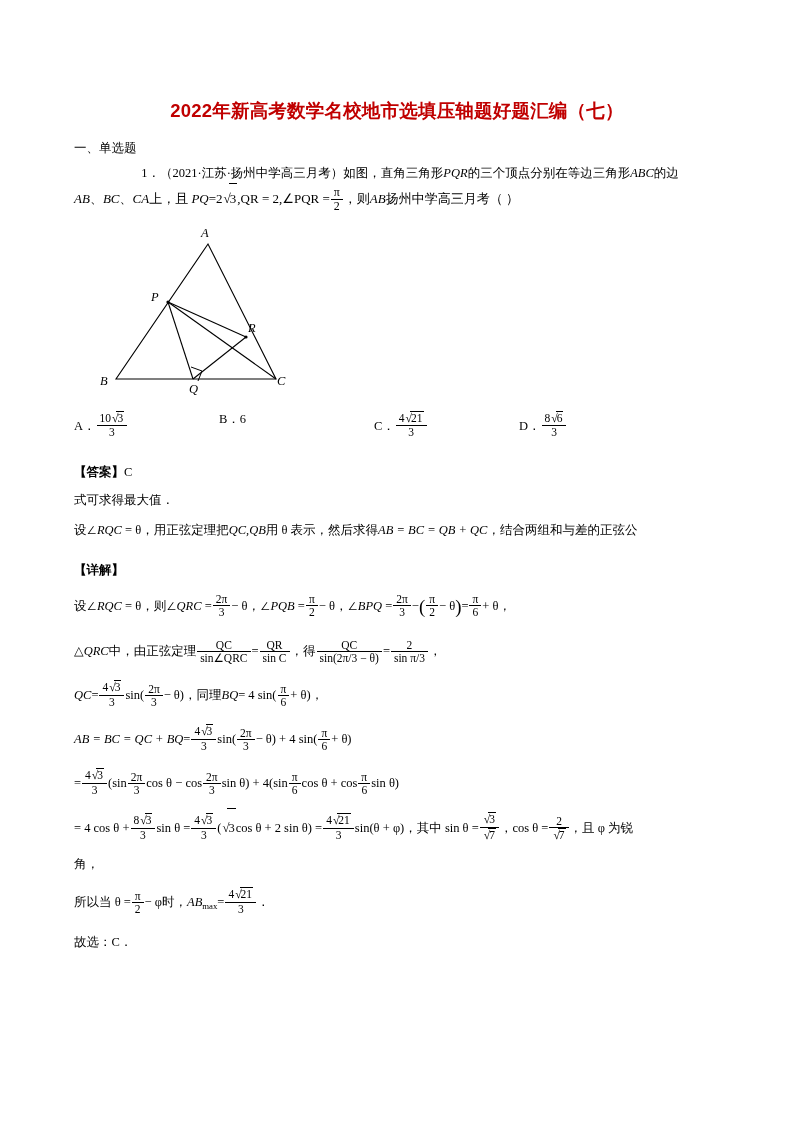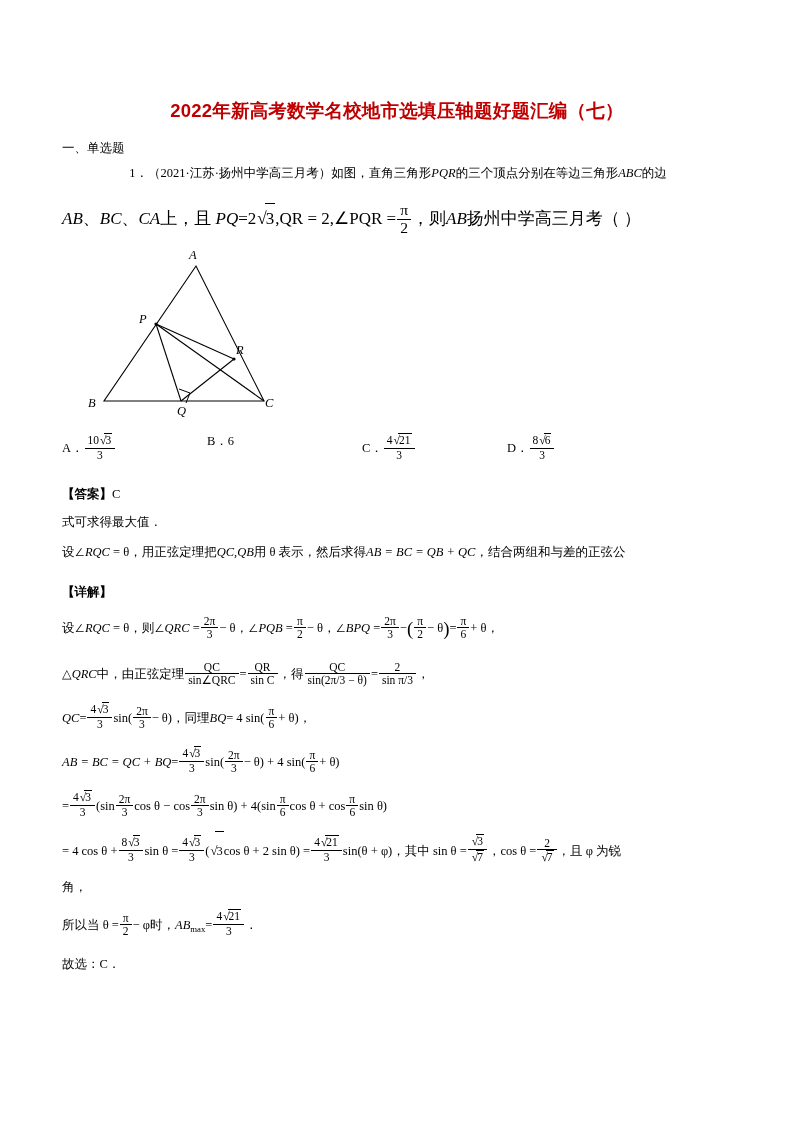--- a/index.html
+++ b/index.html
@@ -28,39 +28,39 @@
     width: 794px;
     text-align: center;
     color: #c00000;
     font-weight: bold;
     font-size: 18.5px;
     font-family: "Liberation Sans", sans-serif;
     letter-spacing: 0.2px;
   }
   .content {
     position: absolute;
-    left: 62px;
+    left: 74px;
     top: 140px;
     width: 672px;
   }
   .sec-head {
     font-size: 12.5px;
     font-family: "Liberation Sans", sans-serif;
     margin-bottom: 6px;
   }
   .q-line {
     font-size: 12.5px;
     line-height: 20px;
     font-family: "Liberation Serif", serif;
     text-align: center;
   }
   .q-line2 {
-    font-size: 17px;
+    font-size: 13px;
     line-height: 30px;
-    margin-top: 19px;
+    margin-top: 0;
   }
   i.mi { font-family: "Liberation Serif", serif; font-style: italic; }
   .frac {
     display: inline-block;
     vertical-align: -0.55em;
     text-align: center;
     font-size: 0.92em;
     line-height: 1.06;
     margin: 0 1px;
   }

